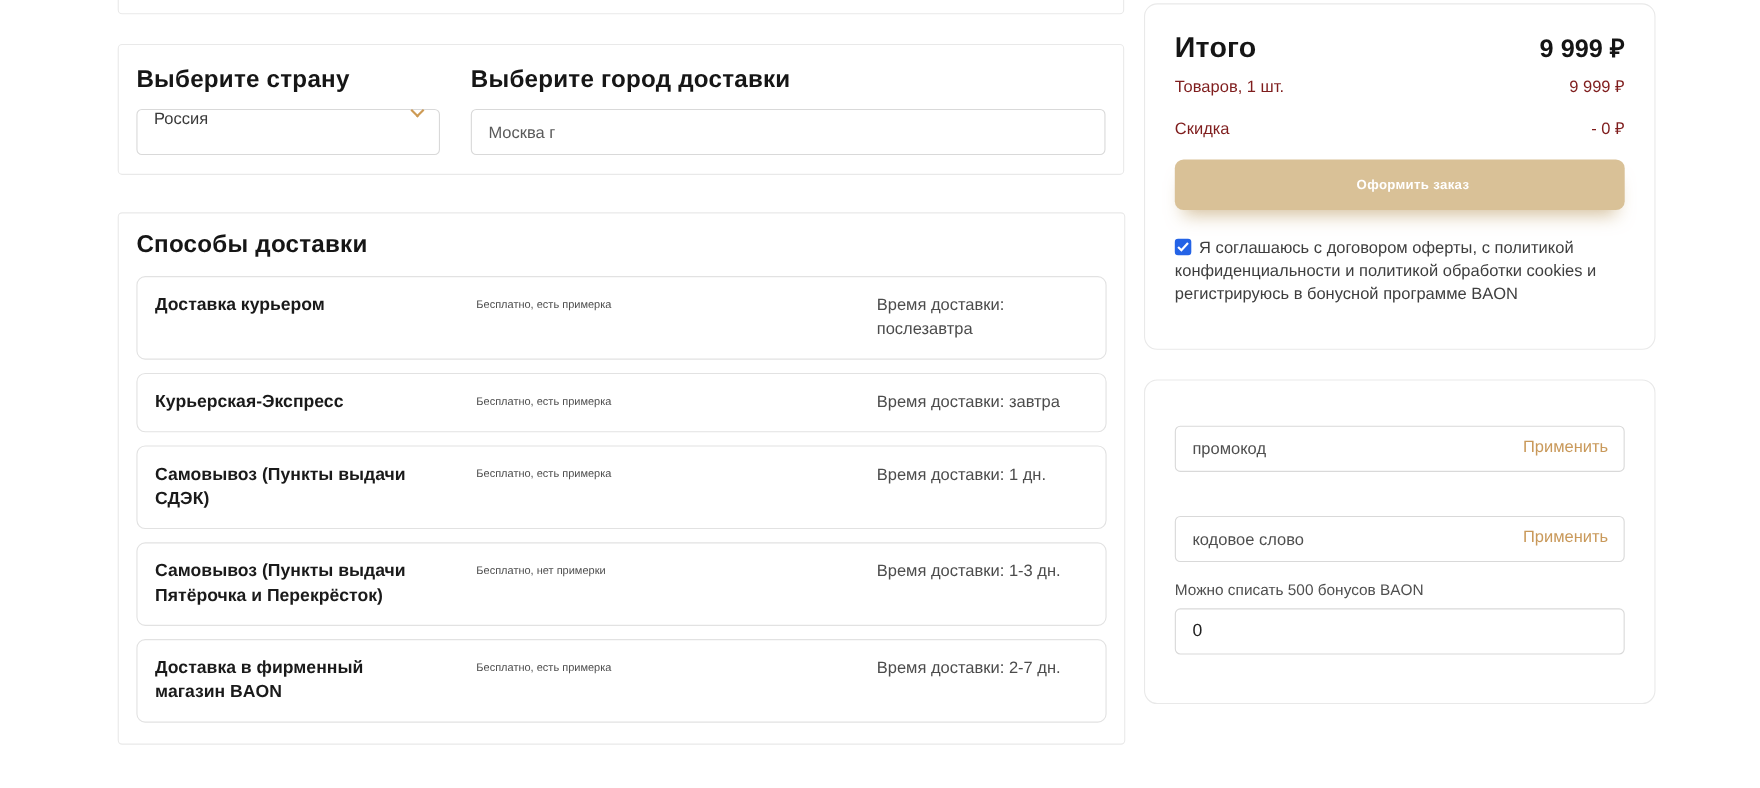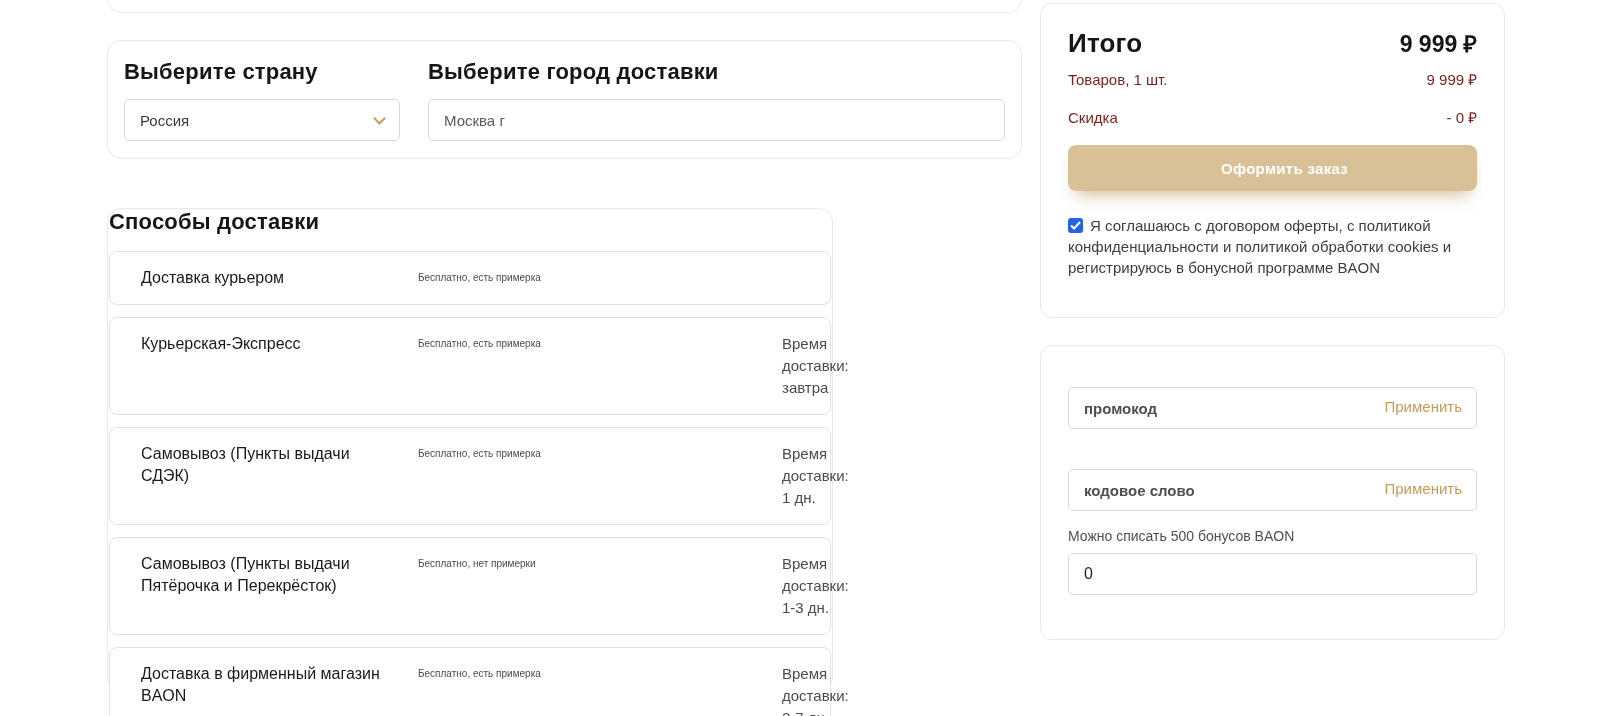--- a/index.html
+++ b/index.html
@@ -9,90 +9,90 @@
     position: relative;
     width: 1600px;
     height: 716px;
     background: #ffffff;
     overflow: hidden;
   }
   .card {
     position: absolute;
     background: #fff;
     border: 1px solid #e9e9e9;
-    border-radius: 14px;
+    border-radius: 4px;
   }
 
   
   #card-cut { left: 107px; top: -30px; width: 915px; height: 43px; }
 
   
   #card-selectors { left: 107px; top: 40px; width: 915px; height: 119px; padding: 19px 16px; }
   .sel-grid { display: flex; gap: 28px; }
   .sel-col1 { width: 276px; flex: 0 0 276px; }
   .sel-col2 { flex: 1; }
   .section-title {
     font-size: 22px; font-weight: bold; color: #161616;
     line-height: 24px; margin-bottom: 15px; letter-spacing: .2px;
   }
   .select-box {
     height: 42px; border: 1px solid #d9d9d9; border-radius: 5px;
-    display: flex; align-items: center; justify-content: space-between;
+    display: flex; justify-content: space-between;
     padding: 0 15px; font-size: 15px; color: #3a3a3a; cursor: pointer; background:#fff;
   }
   .chevron {
     width: 9px; height: 9px; margin-top: -4px;
     border-right: 2px solid #cd9a54; border-bottom: 2px solid #cd9a54;
     transform: rotate(45deg);
   }
   .text-input {
     width: 100%; height: 42px; border: 1px solid #d9d9d9; border-radius: 5px;
     padding: 0 15px; font-size: 15px; color: #5a5a5a; outline: none;
     font-family: "Liberation Sans", sans-serif; background:#fff;
   }
 
   
-  #card-delivery { left: 107px; top: 208px; width: 726px; height: 484px; padding: 1px; }
+  #card-delivery { left: 107px; top: 193px; width: 916px; height: 484px; padding: 16px; }
   #card-delivery .section-title { margin-bottom: 17px; }
   .method-row {
     border: 1px solid #e2e2e2; border-radius: 8px;
     padding: 15px 16px; margin-bottom: 12px;
     display: grid; grid-template-columns: 292px 364px 1fr;
     align-items: start; cursor: pointer; background:#fff;
   }
-  .m-name { font-size: 16px; font-weight: normal; color: #1a1a1a; line-height: 22px; max-width: 250px; margin-left: 15px; }
+  .m-name { font-size: 16px; font-weight: bold; color: #1a1a1a; line-height: 22px; max-width: 250px; }
   .m-price { font-size: 10px; color: #4c4c4c; line-height: 22px; }
   .m-time { font-size: 15px; color: #4c4c4c; line-height: 22px; max-width: 178px; }
 
   
   #card-summary { left: 1040px; top: 3px; width: 465px; height: 315px; border-radius: 12px; padding: 23px 27px; }
   .sum-head { display: flex; justify-content: space-between; align-items: baseline; margin-bottom: 10px; }
   .sum-title { font-size: 26px; font-weight: bold; color: #151515; letter-spacing: .2px; }
   .sum-total { font-size: 23px; font-weight: bold; color: #151515; }
   .sum-row { display: flex; justify-content: space-between; font-size: 15px; color: #7f1d1d; line-height: 21px; margin-bottom: 17px; }
   .checkout-btn {
     display: block; width: 100%; height: 46px; margin-top: 4px;
     background: #d9c197; border: none; border-radius: 8px;
-    color: #ffffff; font-weight: bold; font-size: 15px; letter-spacing: .3px;
+    color: #ffffff; font-weight: bold; font-size: 12px; letter-spacing: .3px;
     font-family: "Liberation Sans", sans-serif; cursor: pointer;
     box-shadow: 0 12px 16px -8px rgba(198, 169, 122, 0.75);
     padding-left: 24px;
   }
   .agree { margin-top: 24px; font-size: 15px; line-height: 21px; color: #3e3e3e; }
   .checkbox {
     display: inline-block; width: 15px; height: 15px; background: #2463e6;
     border-radius: 3px; vertical-align: -2px; margin-right: 7px; cursor: pointer;
     position: relative;
   }
   .checkbox svg { position: absolute; left: 2px; top: 3px; }
 
   
   #card-promo { left: 1040px; top: 345px; width: 465px; height: 295px; border-radius: 12px; padding: 41px 27px; }
   .promo-field { position: relative; margin-bottom: 40px; }
-  .promo-field .text-input { padding-right: 92px; color: #0f172a; font-weight: bold; }
+  .promo-field .text-input { padding-right: 92px; color: #0f172a; }
   .text-input::placeholder { color: #4f4f4f; opacity: 1; }
   .apply-link {
     position: absolute; right: 15px; top: 11px;
     font-size: 15px; color: #c9995a; 
     text-underline-offset: 3px; cursor: pointer;
   }
   .bonus-hint { font-size: 14px; color: #4f4f4f; margin: -23px 0 8px; line-height: 17px; }
   .bonus-input { color: #222; font-size: 16px; }
 </style>
 </head>
@@ -117,20 +117,21 @@
       </div>
     </div>
   </div>
 
   <div class="card" id="card-delivery">
     <div class="section-title">Способы доставки</div>
 
     <div class="method-row">
       <div class="m-name">Доставка курьером</div>
       <div class="m-price">Бесплатно, есть примерка</div>
+      <div class="m-time">Время доставки: послезавтра</div>
     </div>
 
     <div class="method-row">
       <div class="m-name">Курьерская-Экспресс</div>
       <div class="m-price">Бесплатно, есть примерка</div>
       <div class="m-time">Время доставки: завтра</div>
     </div>
 
     <div class="method-row">
       <div class="m-name">Самовывоз (Пункты выдачи СДЭК)</div>

